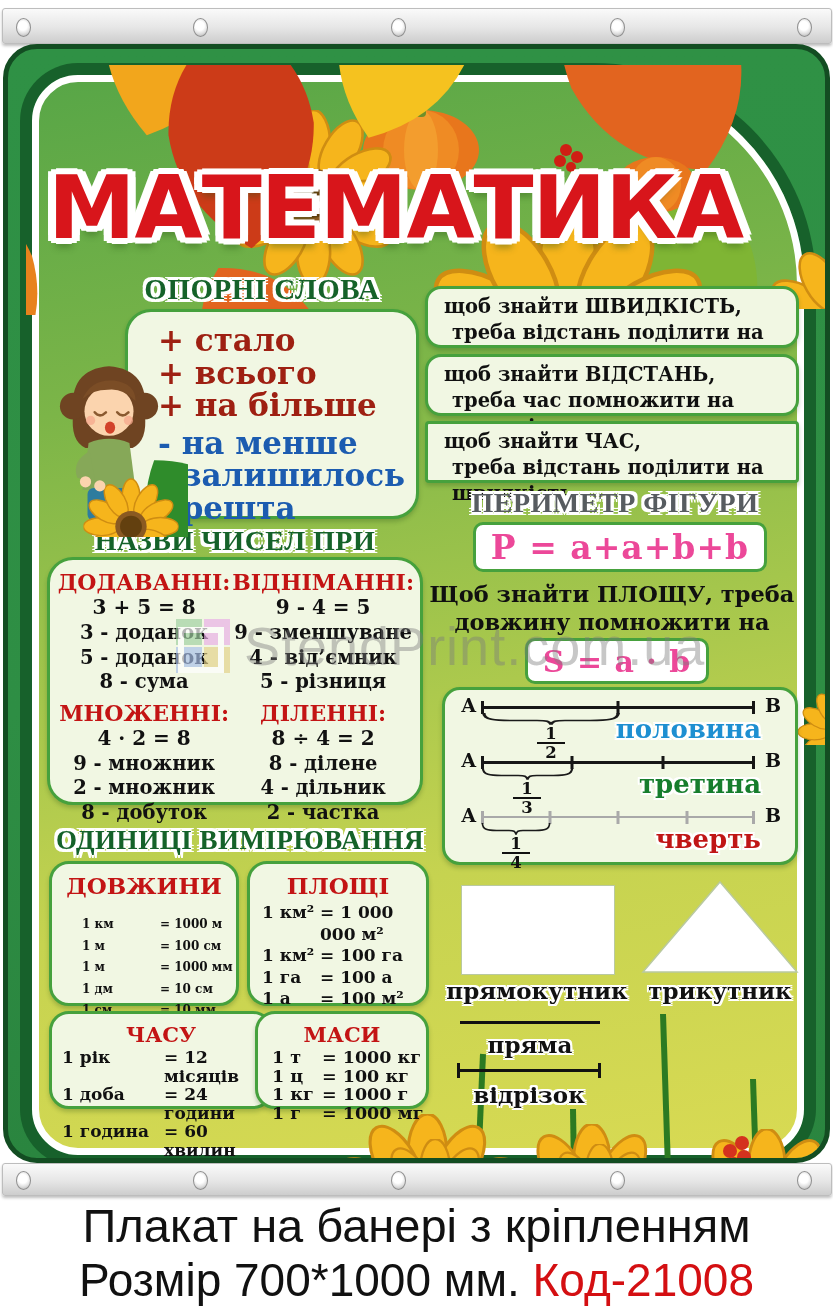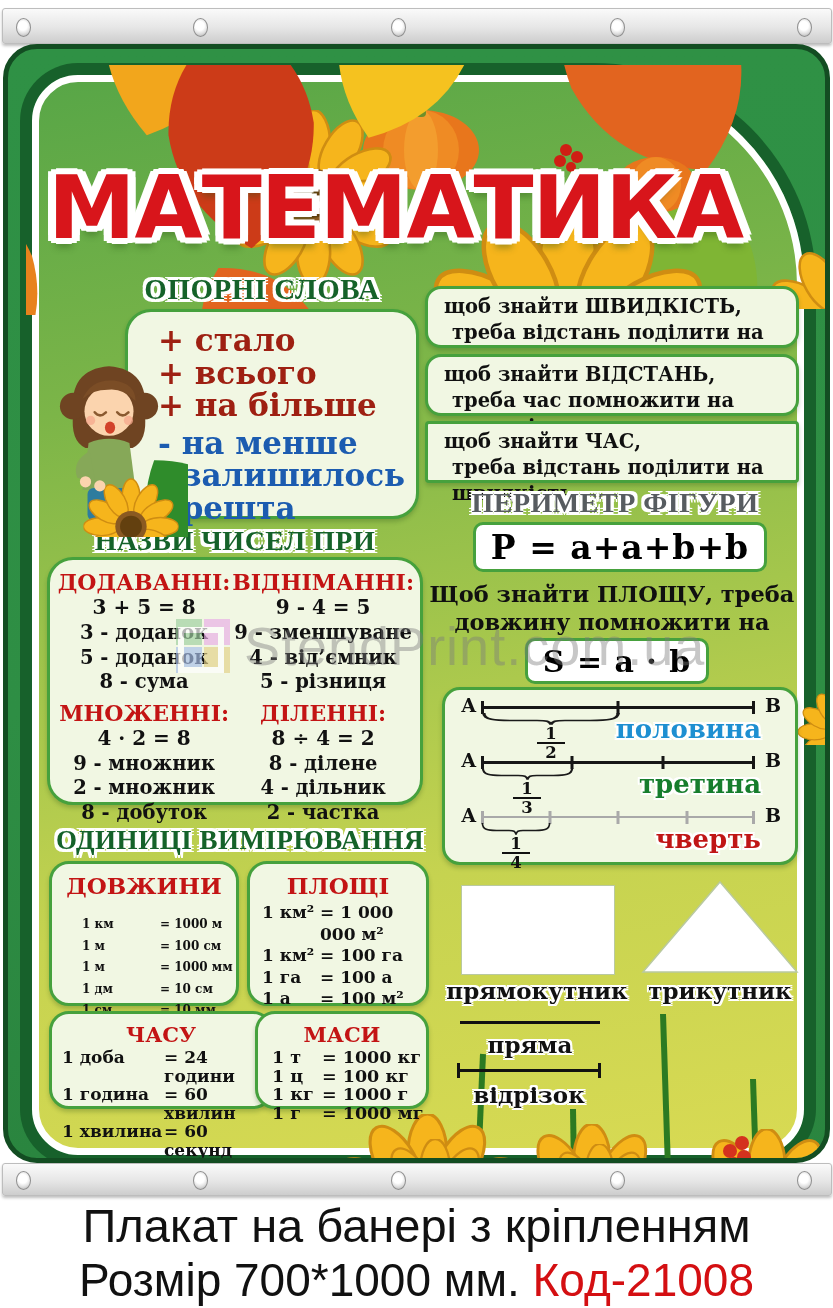--- a/index.html
+++ b/index.html
@@ -41,21 +41,21 @@
 
   .hdr{position:absolute;z-index:3;font-family:Liberation Serif, serif;font-weight:bold;
        text-align:center;color:#156229;letter-spacing:.5px;}
   .hdr-gray{color:#575c60;}
 
   
   .box{position:absolute;z-index:3;background:#f1f7e3;border:3px solid #46a13d;border-radius:20px;
        box-sizing:border-box;box-shadow:0 3px 4px rgba(30,70,20,.25);}
   .wbox{position:absolute;z-index:3;background:#ffffff;border:3px solid #46a13d;border-radius:10px;
         box-sizing:border-box;display:flex;align-items:center;justify-content:center;
-        font-weight:bold;color:#000000;}
+        font-weight:bold;color:#ec4899;}
 
   
   #kw{padding:12px 0 0 30px;}
   .kw-line{font-weight:bold;font-size:31px;line-height:32.5px;}
   .kw-p{color:#9e2012;}
   .kw-m{color:#1c5cb0;}
   .kw-m.first{margin-top:5px;}
 
   
   .rule{padding:5px 6px 0 16px;}
@@ -445,20 +445,24 @@
         </div>
       <div class="u-row">
           <span>1 м²</span>
           <span>= 100 дм²</span>
         </div>
     </div>
 
     <div id="u-time" class="box ubox" style="left:41px;top:962px;width:224px;height:98px;">
       <div class="utitle">ЧАСУ</div>
       <div class="u-row">
+          <span>1 рік</span>
+          <span>= 12 місяців</span>
+        </div>
+      <div class="u-row">
           <span>1 доба</span>
           <span>= 24 години</span>
         </div>
       <div class="u-row">
           <span>1 година</span>
           <span>= 60 хвилин</span>
         </div>
       <div class="u-row">
           <span>1 хвилина</span>
           <span>= 60 секунд</span>

